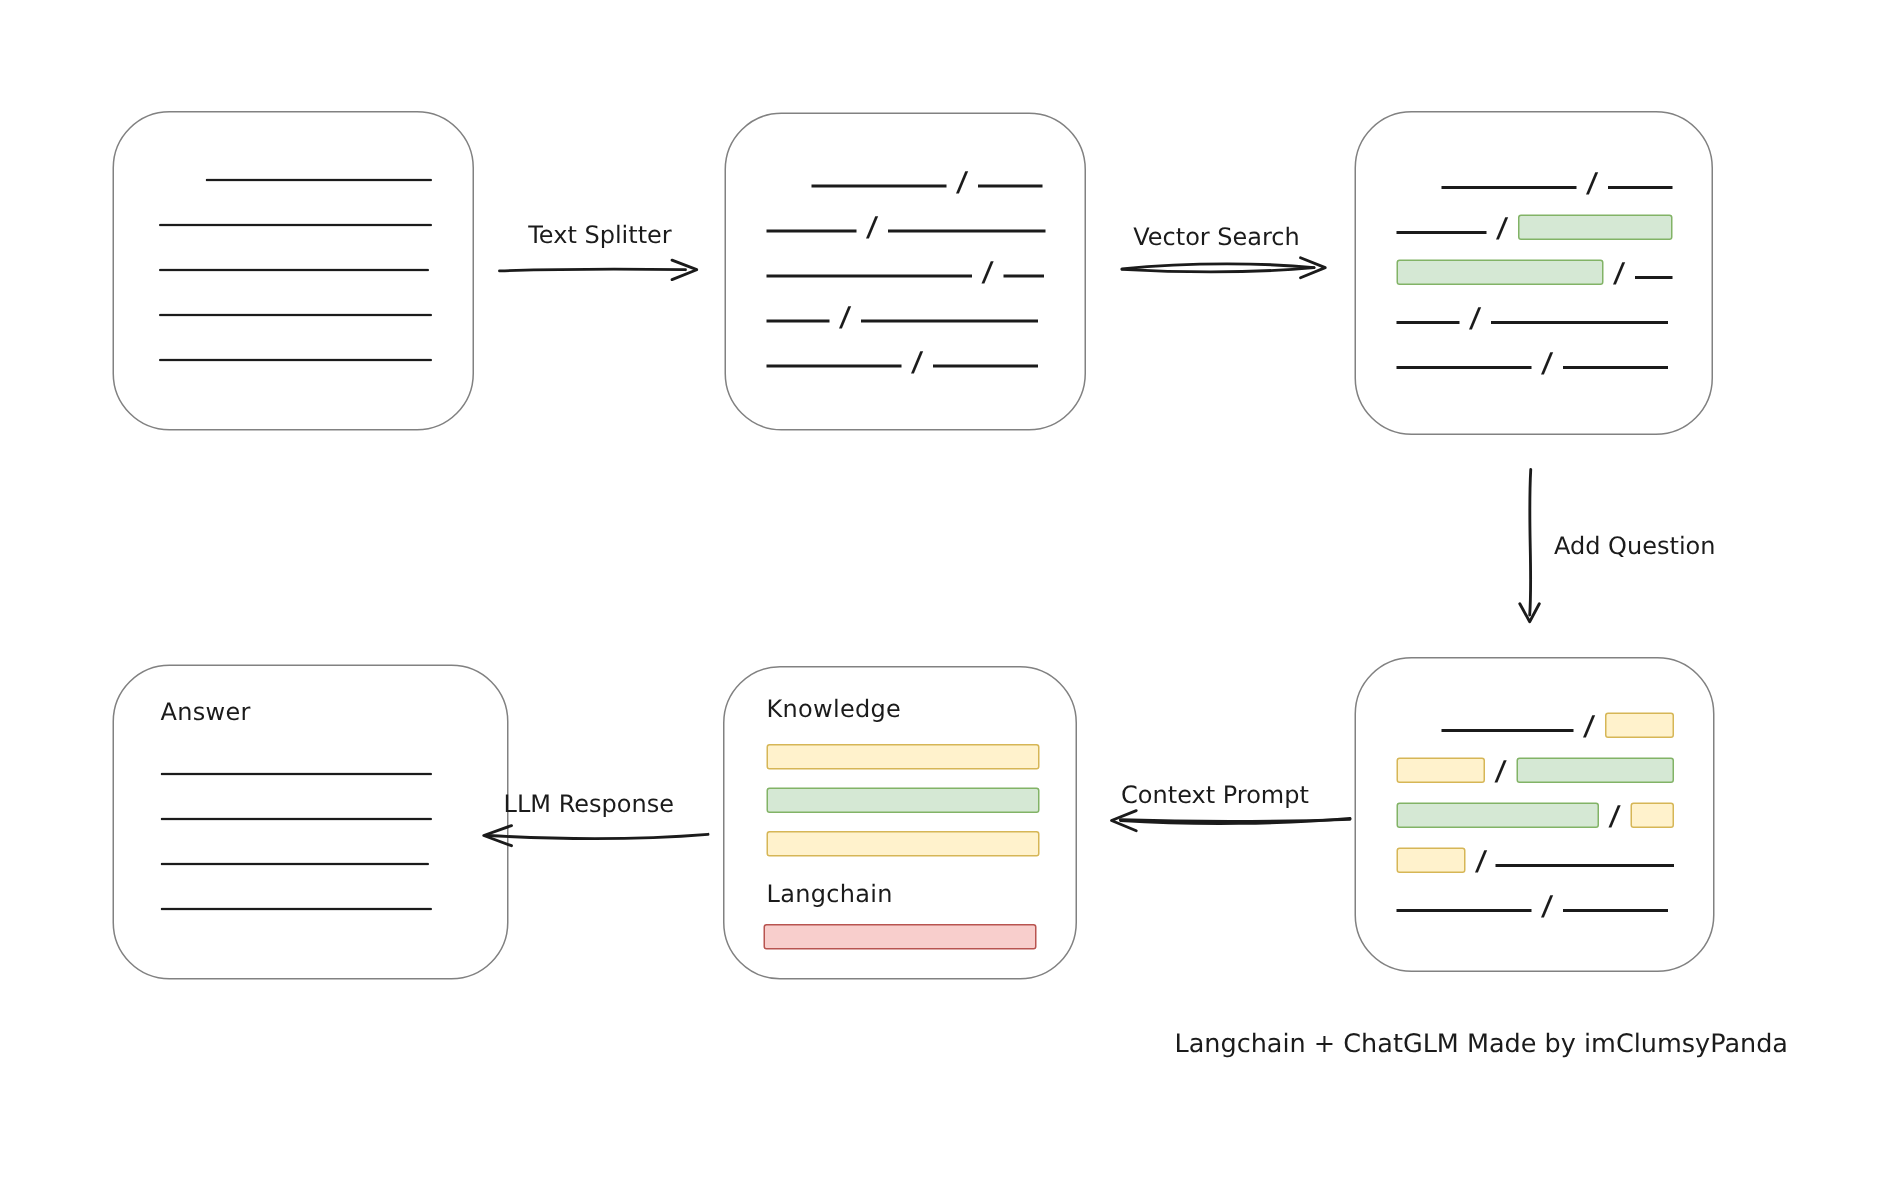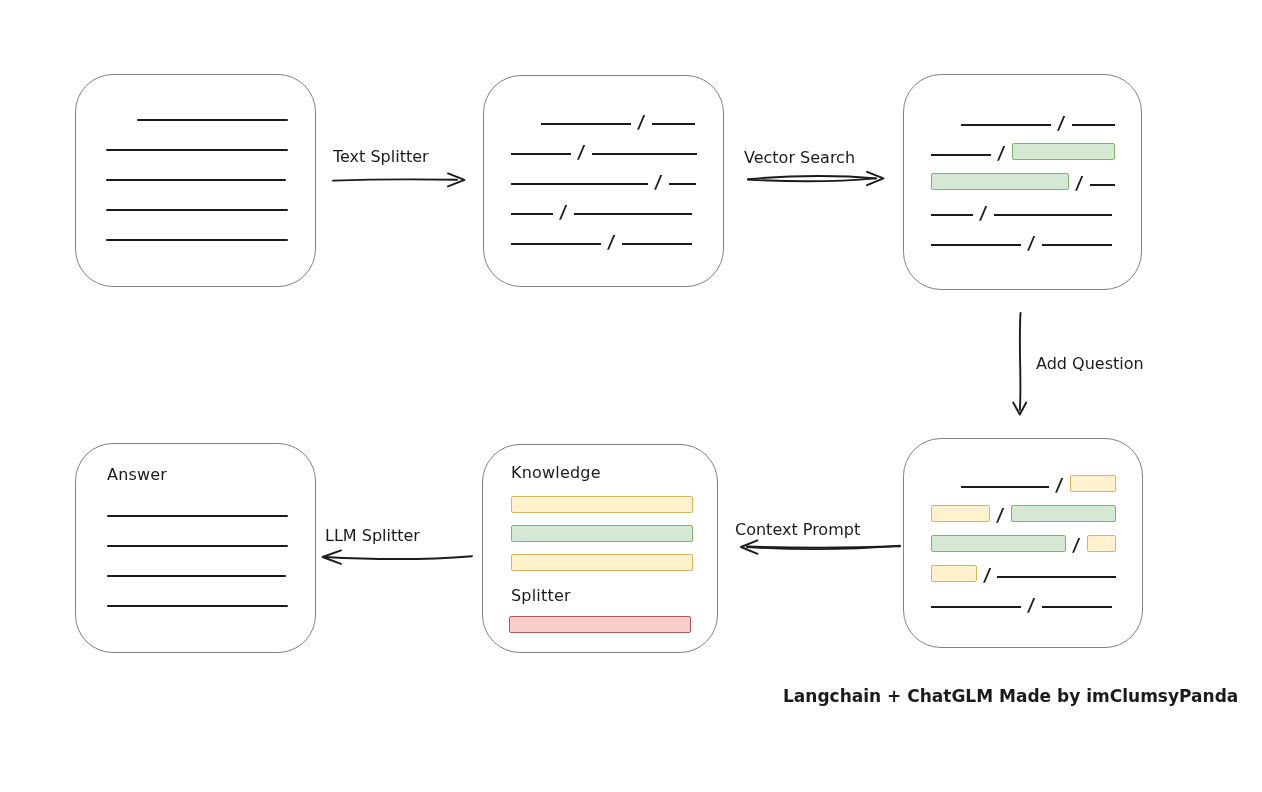--- a/index.html
+++ b/index.html
@@ -21,22 +21,22 @@
   .slash{font-size:18px;font-weight:600;line-height:14px;margin:0 7px;transform:skewX(-6deg);}
 
   
   .bar{width:182px;height:17px;border-radius:2px;}
   .bar-yellow{background:var(--yellow-fill,#fff2cc);border:1.6px solid var(--yellow-stroke,#d6b656);}
   .bar-green{background:var(--green-fill,#d5e8d4);border:1.6px solid var(--green-stroke,#82b366);}
   .bar-red{background:var(--red-fill,#f8cecc);border:1.6px solid var(--red-stroke,#b85450);}
 
   .box-label{font-size:16px;font-weight:500;letter-spacing:.2px;}
 
-  .arrow-label{position:absolute;font-size:16px;font-weight:500;white-space:nowrap;}
-  .caption{position:absolute;left:783px;top:686px;font-size:17px;font-weight:700;white-space:nowrap;}
+  .arrow-label{position:absolute;font-size:16px;font-weight:500;text-align:center;white-space:nowrap;}
+  .caption{position:absolute;left:783px;top:686px;font-size:17px;font-weight:400;white-space:nowrap;}
 
   svg.arrows{position:absolute;left:0;top:0;pointer-events:none;}
   svg.arrows path{fill:none;stroke:var(--ink,#1b1b1b);stroke-width:1.9;stroke-linecap:round;stroke-linejoin:round;}
 </style>
 </head>
 <body>
 
 <div class="canvas">
 
   <div class="box" style="left:75px;top:74px;width:241px;height:213px;padding:44px 28px 0 30px;gap:28px;">
@@ -131,27 +131,27 @@
       </div>
     </div>
 
   <div class="box" style="left:482px;top:444px;width:236px;height:209px;padding:18px 24px 0 28px;">
     <div class="box-label">Knowledge</div>
     <div style="display:flex;flex-direction:column;gap:12px;margin-top:14px;">
         <div class="bar bar-yellow"></div>
         <div class="bar bar-green"></div>
         <div class="bar bar-yellow"></div>
       </div>
-    <div class="box-label" style="margin-top:15px;">Splitter</div>
+    <div class="box-label" style="margin-top:15px;">Langchain</div>
     <div style="margin-top:11px;margin-left:-2px;">
       <div class="bar bar-red"></div>
     </div>
   </div>
 
-  <div class="box" style="left:75px;top:443px;width:241px;height:210px;padding:21px 28px 0 31px;">
+  <div class="box" style="left:75px;top:443px;width:264px;height:210px;padding:21px 28px 0 31px;">
     <div class="box-label">Answer</div>
     <div style="display:flex;flex-direction:column;gap:28px;margin-top:31px;">
         <div class="hline" style="width: 181px;"></div>
         <div class="hline" style="width: 181px;"></div>
         <div class="hline" style="width: 179px;"></div>
         <div class="hline" style="width: 181px;"></div>
       </div>
   </div>
 
   <svg class="arrows" width="1262" height="792" viewBox="0 0 1262 792">
@@ -176,17 +176,17 @@
     <g>
       <path d="M472 556.2 C 430 559.6, 376 559.8, 325 557"></path>
       <path d="M341 550.4 L 322.5 557 L 341 563.8"></path>
     </g>
   </svg>
 
   <div class="arrow-label" style="left:333px;top:147px;width:134px;">Text Splitter</div>
   <div class="arrow-label" style="left:744px;top:148px;width:134px;">Vector Search</div>
   <div class="arrow-label" style="left:1036px;top:354px;">Add Question</div>
   <div class="arrow-label" style="left:735px;top:520px;width:150px;">Context Prompt</div>
-  <div class="arrow-label" style="left:325px;top:526px;width:135px;">LLM Splitter</div>
+  <div class="arrow-label" style="left:325px;top:526px;width:135px;">LLM Response</div>
 
   <div class="caption">Langchain + ChatGLM Made by imClumsyPanda</div>
 
 </div>
 
 </body></html>

